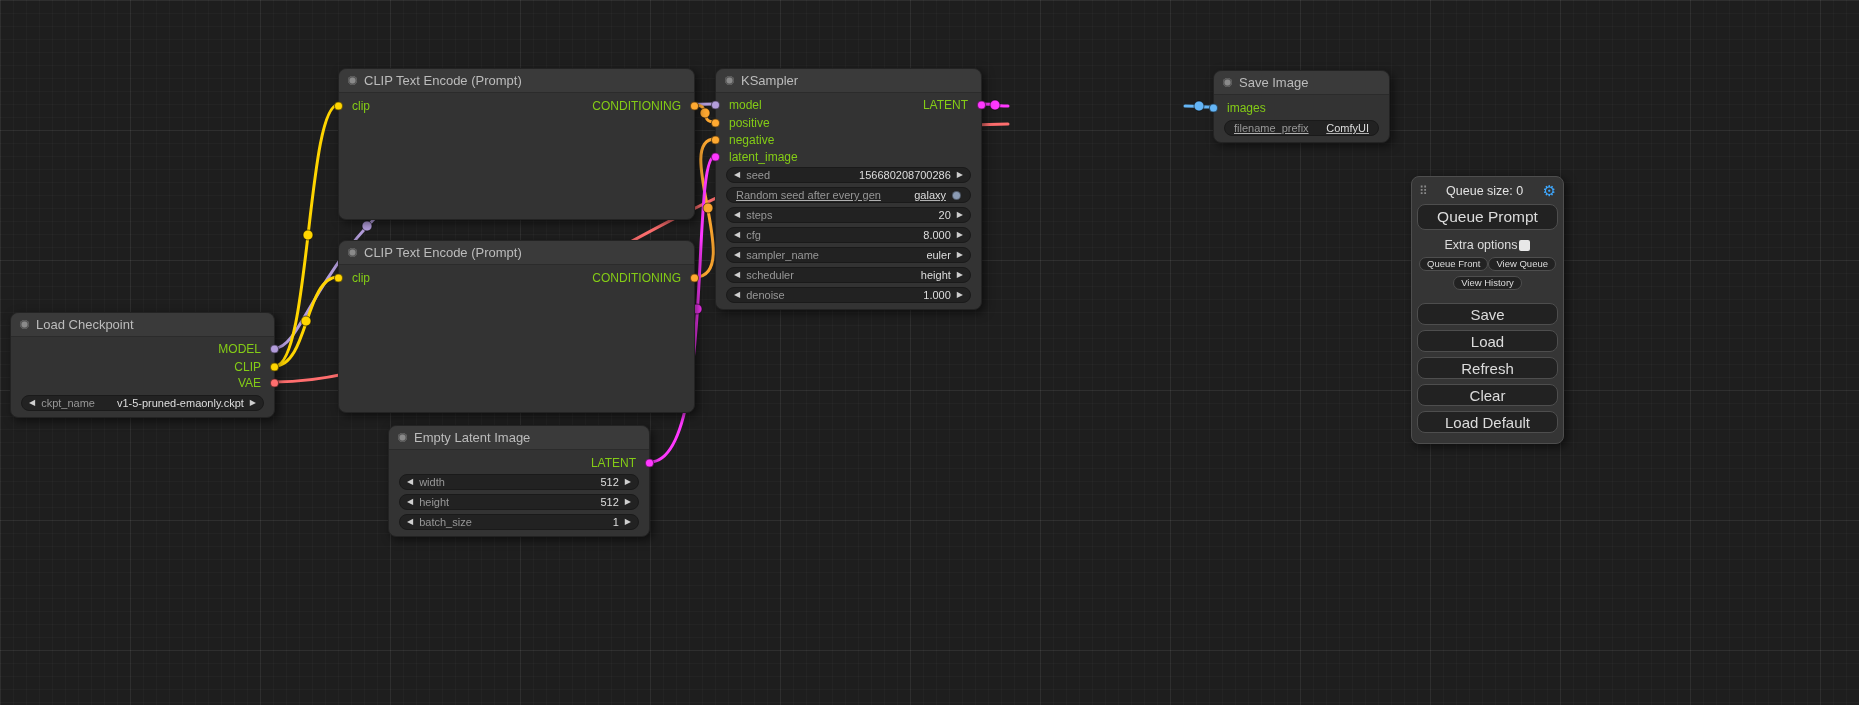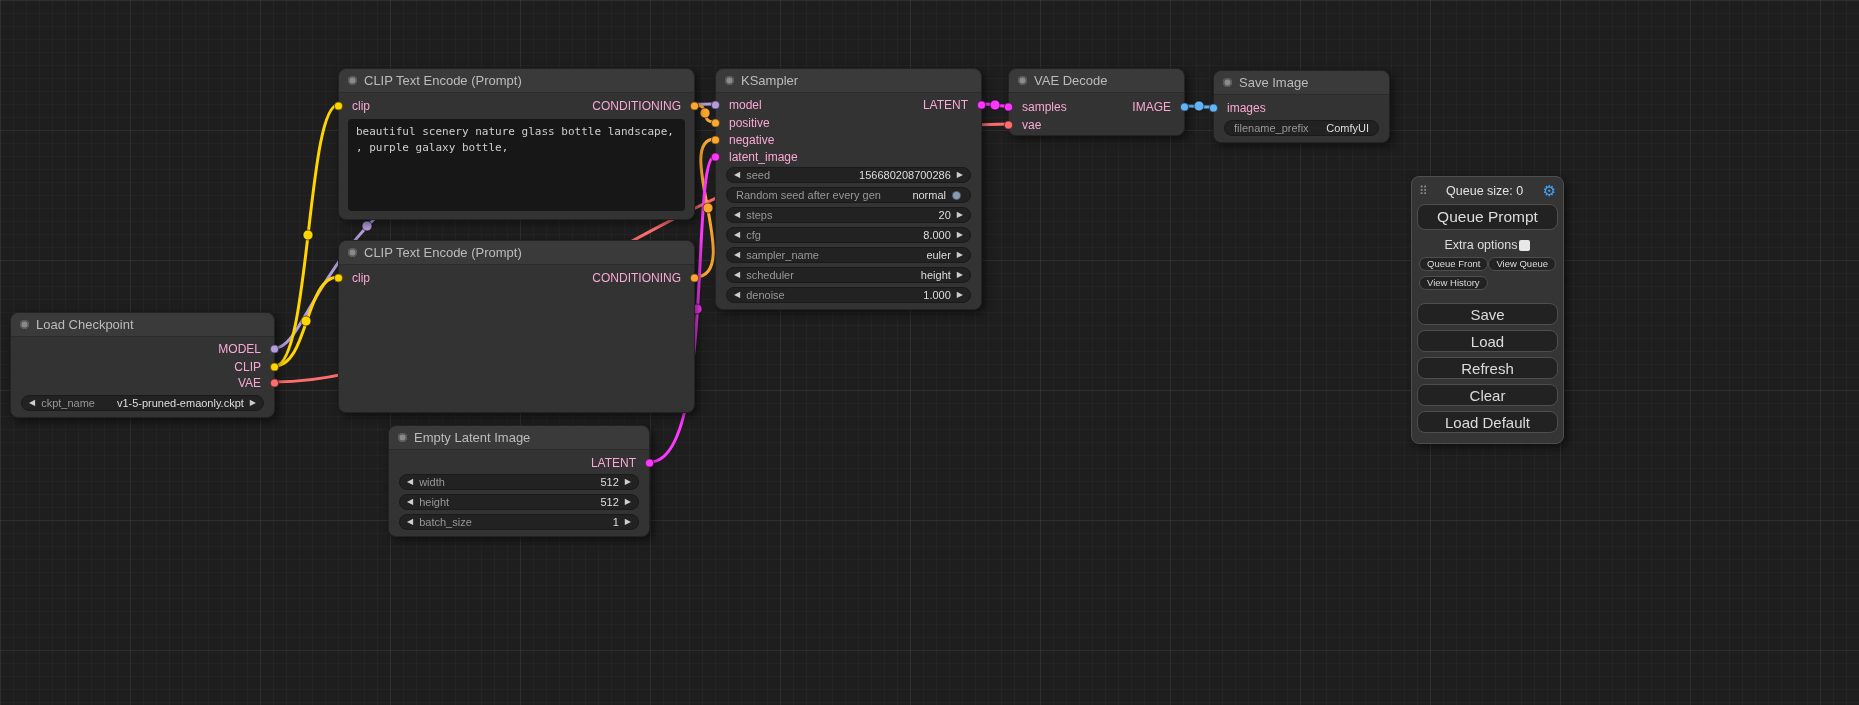--- a/index.html
+++ b/index.html
@@ -31,37 +31,37 @@
   }
   .node-title {
     height:24px; display:flex; align-items:center; gap:7px;
     padding:0 9px; background:#3a3a3a;
     border-bottom:1px solid #2b2b2b;
     border-radius:8px 8px 0 0;
     font-size:13px; color:#bcbcbc; white-space:nowrap; overflow:hidden;
   }
   .collapse-dot { width:9px; height:9px; border-radius:50%; background:#8a8a8a; box-shadow:inset 0 0 0 1.5px #565656; flex:none; }
 
-  .slot { position:absolute; left:0; right:0; height:16px; display:flex; align-items:center; font-size:12px; color:#f9a8d4; }
+  .slot { position:absolute; left:0; right:0; height:16px; display:flex; align-items:center; font-size:12px; color:#84cc16; }
   .slot.in  { justify-content:flex-start; padding-left:13px; }
   .slot.out { justify-content:flex-end;  padding-right:13px; }
   .slot .dot { position:absolute; top:50%; transform:translateY(-50%); width:9px; height:9px; border-radius:50%; border:1px solid rgba(0,0,0,0.55); }
   .slot.in .dot  { left:-5px; }
   .slot.out .dot { right:-5px; }
 
   .widget {
     position:absolute; left:10px; right:10px; height:16px;
     background:#222222; border:1px solid #1a1a1a; border-radius:8px;
     display:flex; align-items:center; gap:6px;
     font-size:11px; padding:0 7px; white-space:nowrap; overflow:hidden;
   }
   .widget .arrow { font-size:8px; color:#cfcfcf; line-height:1; flex:none; }
   .widget .wlabel { color:#979797; }
   .widget .wvalue { margin-left:auto; color:#dedede; }
-  .widget.noarrows { padding:0 9px; }
+  .widget.noarrows { padding:0 9px;text-decoration:underline; }
   .knob { width:9px; height:9px; border-radius:50%; flex:none; border:1px solid rgba(0,0,0,0.4); }
 
   .textbox {
     position:absolute; left:9px; right:9px;
     background:#171717; border-radius:4px;
     font-family:"DejaVu Sans Mono", monospace;
     font-size:11px; line-height:1.45; color:#cfcfcf;
     padding:5px 8px; white-space:pre-wrap; word-break:break-word; overflow:hidden;
   }
 
@@ -80,21 +80,21 @@
     font-family:inherit; background:#222222; color:#dcdcdc;
     border:1px solid #4e4e4e; border-radius:8px; cursor:pointer; white-space:nowrap;
   }
   .btn.big { height:26px; font-size:15.5px; margin-bottom:3px; }
   .btn.med { height:22px; font-size:15px; }
   .btn.save-btn { margin-top:8px; }
   .btn.tiny { height:14px; font-size:9.5px; padding:0 7px; border-radius:7px; line-height:1; }
   .extra-row { display:flex; align-items:center; justify-content:center; gap:2px; font-size:12.5px; height:14px; }
   .checkbox { width:11px; height:11px; background:#e8e8e8; border-radius:2px; display:inline-block; }
   .small-row { display:flex; justify-content:space-between; padding:0 2px; }
-  .small-row.center { justify-content:flex-start; }
+  .small-row.center { justify-content:center; }
 </style>
 </head>
 <body>
 
 <div id="canvas">
 
   <svg class="wires" width="1859" height="705" viewBox="0 0 1859 705">
     <path d="M 275 348 C 320 348, 330 104, 715 104" stroke="#B39DDB"></path>
     <path d="M 275 366 C 310 366, 307 105, 338 105" stroke="#FFD500"></path>
     <path d="M 275 366 C 308 366, 305 277, 338 277" stroke="#FFD500"></path>
@@ -147,21 +147,20 @@
       <span>CLIP Text Encode (Prompt)</span>
     </div>
     <div class="slot in" style="top:29px">
       <span class="dot" style="background-color: rgb(255, 213, 0);"></span>
       <span>clip</span>
     </div>
     <div class="slot out" style="top:29px">
       <span>CONDITIONING</span>
       <span class="dot" style="background-color: rgb(255, 169, 49);"></span>
     </div>
-    <div class="textbox" style="top:50px;bottom:8px">beautiful scenery nature glass bottle landscape, , purple galaxy bottle,</div>
   </div>
 
   <div class="node" style="left:338px;top:240px;width:357px;height:173px">
     <div class="node-title">
       <span class="collapse-dot"></span>
       <span>CLIP Text Encode (Prompt)</span>
     </div>
     <div class="slot in" style="top:29px">
       <span class="dot" style="background-color: rgb(255, 213, 0);"></span>
       <span>clip</span>
@@ -227,21 +226,21 @@
       <span>latent_image</span>
     </div>
     <div class="widget" style="top:98px">
       <span class="arrow">◀</span>
       <span class="wlabel">seed</span>
       <span class="wvalue">156680208700286</span>
       <span class="arrow">▶</span>
     </div>
     <div class="widget noarrows" style="top:118px">
       <span class="wlabel">Random seed after every gen</span>
-      <span class="wvalue">normal</span>
+      <span class="wvalue">galaxy</span>
       <span class="knob" style="background-color: rgb(139, 155, 180);"></span>
     </div>
     <div class="widget" style="top:138px">
       <span class="arrow">◀</span>
       <span class="wlabel">steps</span>
       <span class="wvalue">20</span>
       <span class="arrow">▶</span>
     </div>
     <div class="widget" style="top:158px">
       <span class="arrow">◀</span>
@@ -262,38 +261,20 @@
       <span class="arrow">▶</span>
     </div>
     <div class="widget" style="top:218px">
       <span class="arrow">◀</span>
       <span class="wlabel">denoise</span>
       <span class="wvalue">1.000</span>
       <span class="arrow">▶</span>
     </div>
   </div>
 
-  <div class="node" style="left:1008px;top:68px;width:177px;height:68px">
-    <div class="node-title">
-      <span class="collapse-dot"></span>
-      <span>VAE Decode</span>
-    </div>
-    <div class="slot in" style="top:30px">
-      <span class="dot" style="background-color: rgb(255, 56, 255);"></span>
-      <span>samples</span>
-    </div>
-    <div class="slot out" style="top:30px">
-      <span>IMAGE</span>
-      <span class="dot" style="background-color: rgb(100, 181, 246);"></span>
-    </div>
-    <div class="slot in" style="top:48px">
-      <span class="dot" style="background-color: rgb(255, 110, 110);"></span>
-      <span>vae</span>
-    </div>
-  </div>
 
   <div class="node" style="left:1213px;top:70px;width:177px;height:73px">
     <div class="node-title">
       <span class="collapse-dot"></span>
       <span>Save Image</span>
     </div>
     <div class="slot in" style="top:29px">
       <span class="dot" style="background-color: rgb(100, 181, 246);"></span>
       <span>images</span>
     </div>

